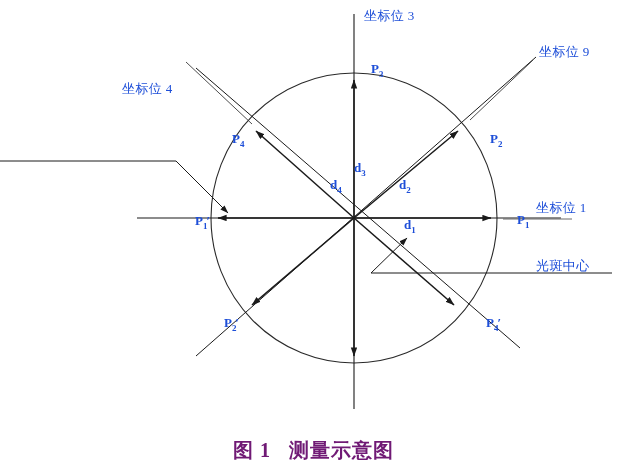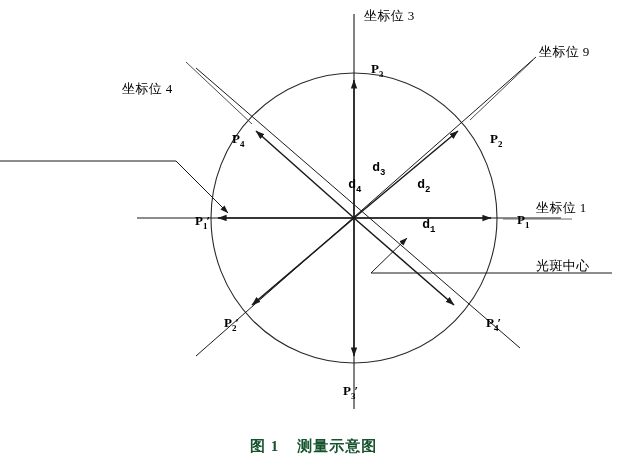--- a/index.html
+++ b/index.html
@@ -24,21 +24,21 @@
     position: absolute;
     left: 0;
     top: 0;
     width: 627px;
     height: 476px;
   }
   .lbl {
     position: absolute;
     white-space: pre;
     line-height: 1.18;
-    color: #000000;
+    color: #1d4ed8;
   }
   .cjk {
     font-family: "Liberation Serif", "DejaVu Serif", serif;
     font-size: 13px;
     letter-spacing: 0.4px;
   }
   .pt {
     font-family: "Liberation Serif", "DejaVu Serif", serif;
     font-size: 13px;
     font-weight: 600;
@@ -47,42 +47,42 @@
     font-size: 9px;
     font-weight: 600;
   }
   .pt .prime {
     font-size: 13px;
     font-weight: 600;
     position: relative;
     left: -1px;
   }
   .dlab {
-    font-family: Liberation Mono, monospace;
+    font-family: Liberation Serif, serif;
     font-size: 13px;
     font-weight: 600;
   }
   .dlab sub {
     font-size: 9px;
   }
   .note {
     text-align: center;
     font-size: 13px;
   }
   #caption {
     position: absolute;
     left: 0;
     top: 437px;
     width: 627px;
     text-align: center;
     font-family: "Liberation Serif", "DejaVu Serif", serif;
-    font-size: 15px;
+    font-size: 20px;
     font-weight: 700;
     letter-spacing: 1px;
-    color: #14532d;
+    color: #701a75;
   }
   #caption .capnum { font-weight: 700; }
   #caption .capgap { display: inline-block; width: 18px; }
 </style>
 </head>
 <body>
 
 <div id="figure-root">
 
   <svg id="diagram-svg" viewBox="0 0 627 476">
@@ -145,23 +145,20 @@
   <div class="lbl pt" style="left:219px; top:116px;">
     <span>P</span><sub>4</sub>
   </div>
 
   <div class="lbl pt" style="left:182px; top:198px;">
     <span>P</span><sub>1</sub><span class="prime">′</span>
   </div>
   <div class="lbl pt" style="left:211px; top:300px;">
     <span>P</span><sub>2</sub><span class="prime">′</span>
   </div>
-  <div class="lbl pt" style="left:330px; top:368px;">
-    <span>P</span><sub>3</sub><span class="prime">′</span>
-  </div>
   <div class="lbl pt" style="left:473px; top:300px;">
     <span>P</span><sub>4</sub><span class="prime">′</span>
   </div>
 
   <div class="lbl dlab" style="left:391px; top:202px;">
     <span>d</span><sub>1</sub>
   </div>
   <div class="lbl dlab" style="left:386px; top:162px;">
     <span>d</span><sub>2</sub>
   </div>

